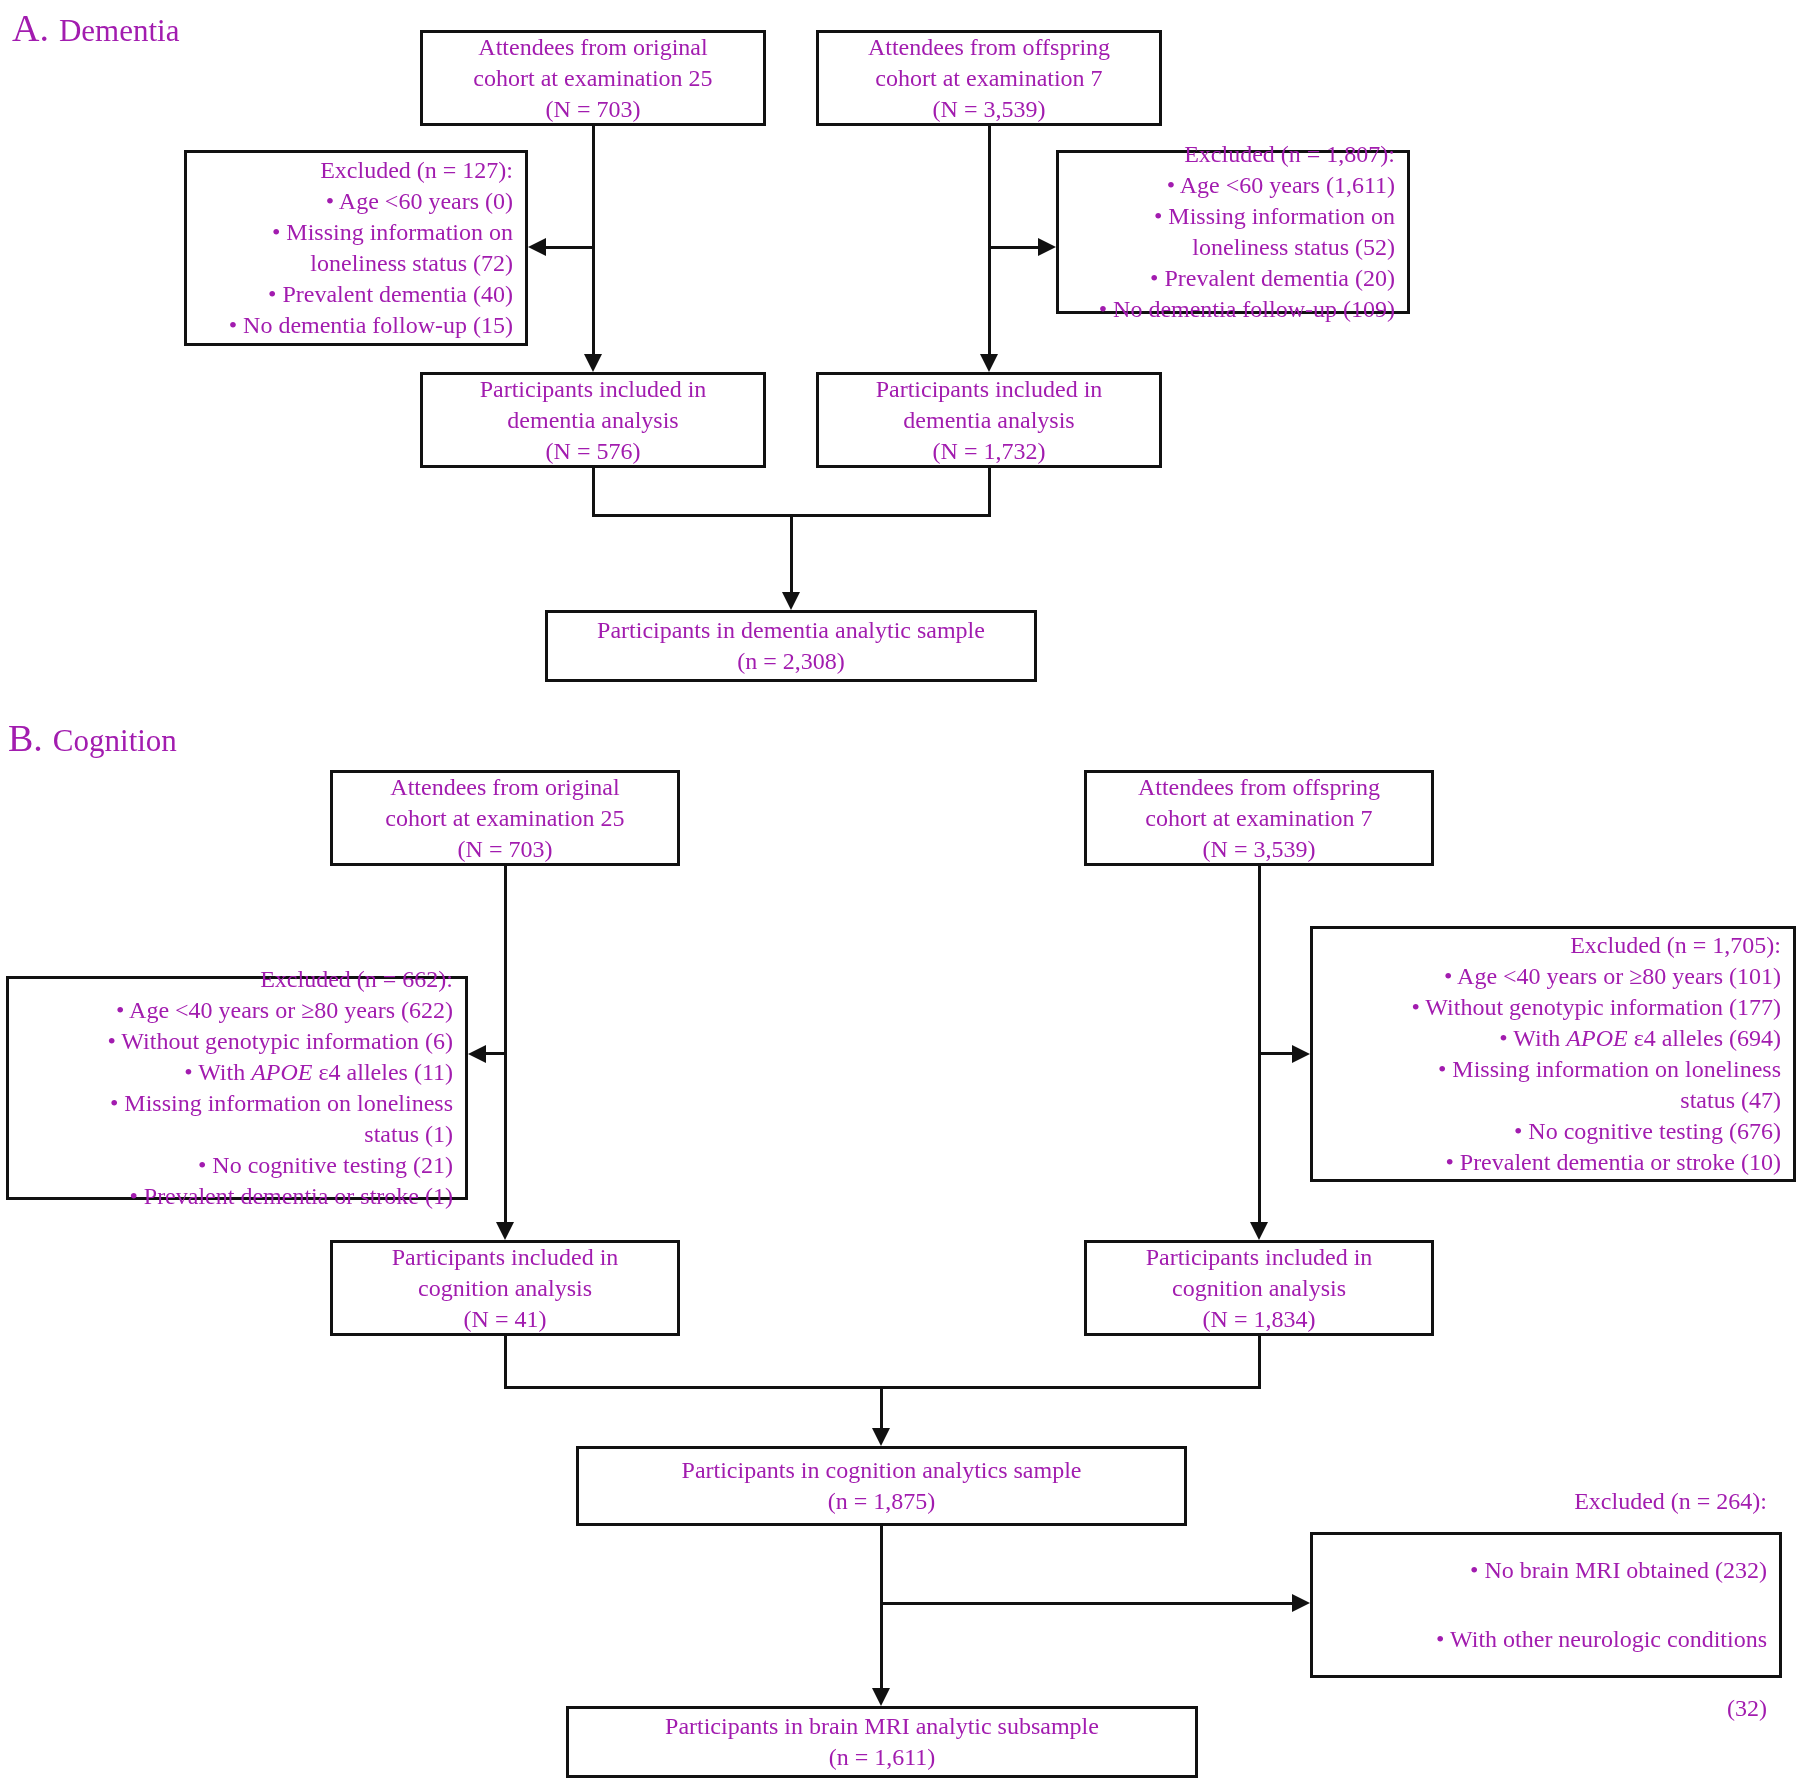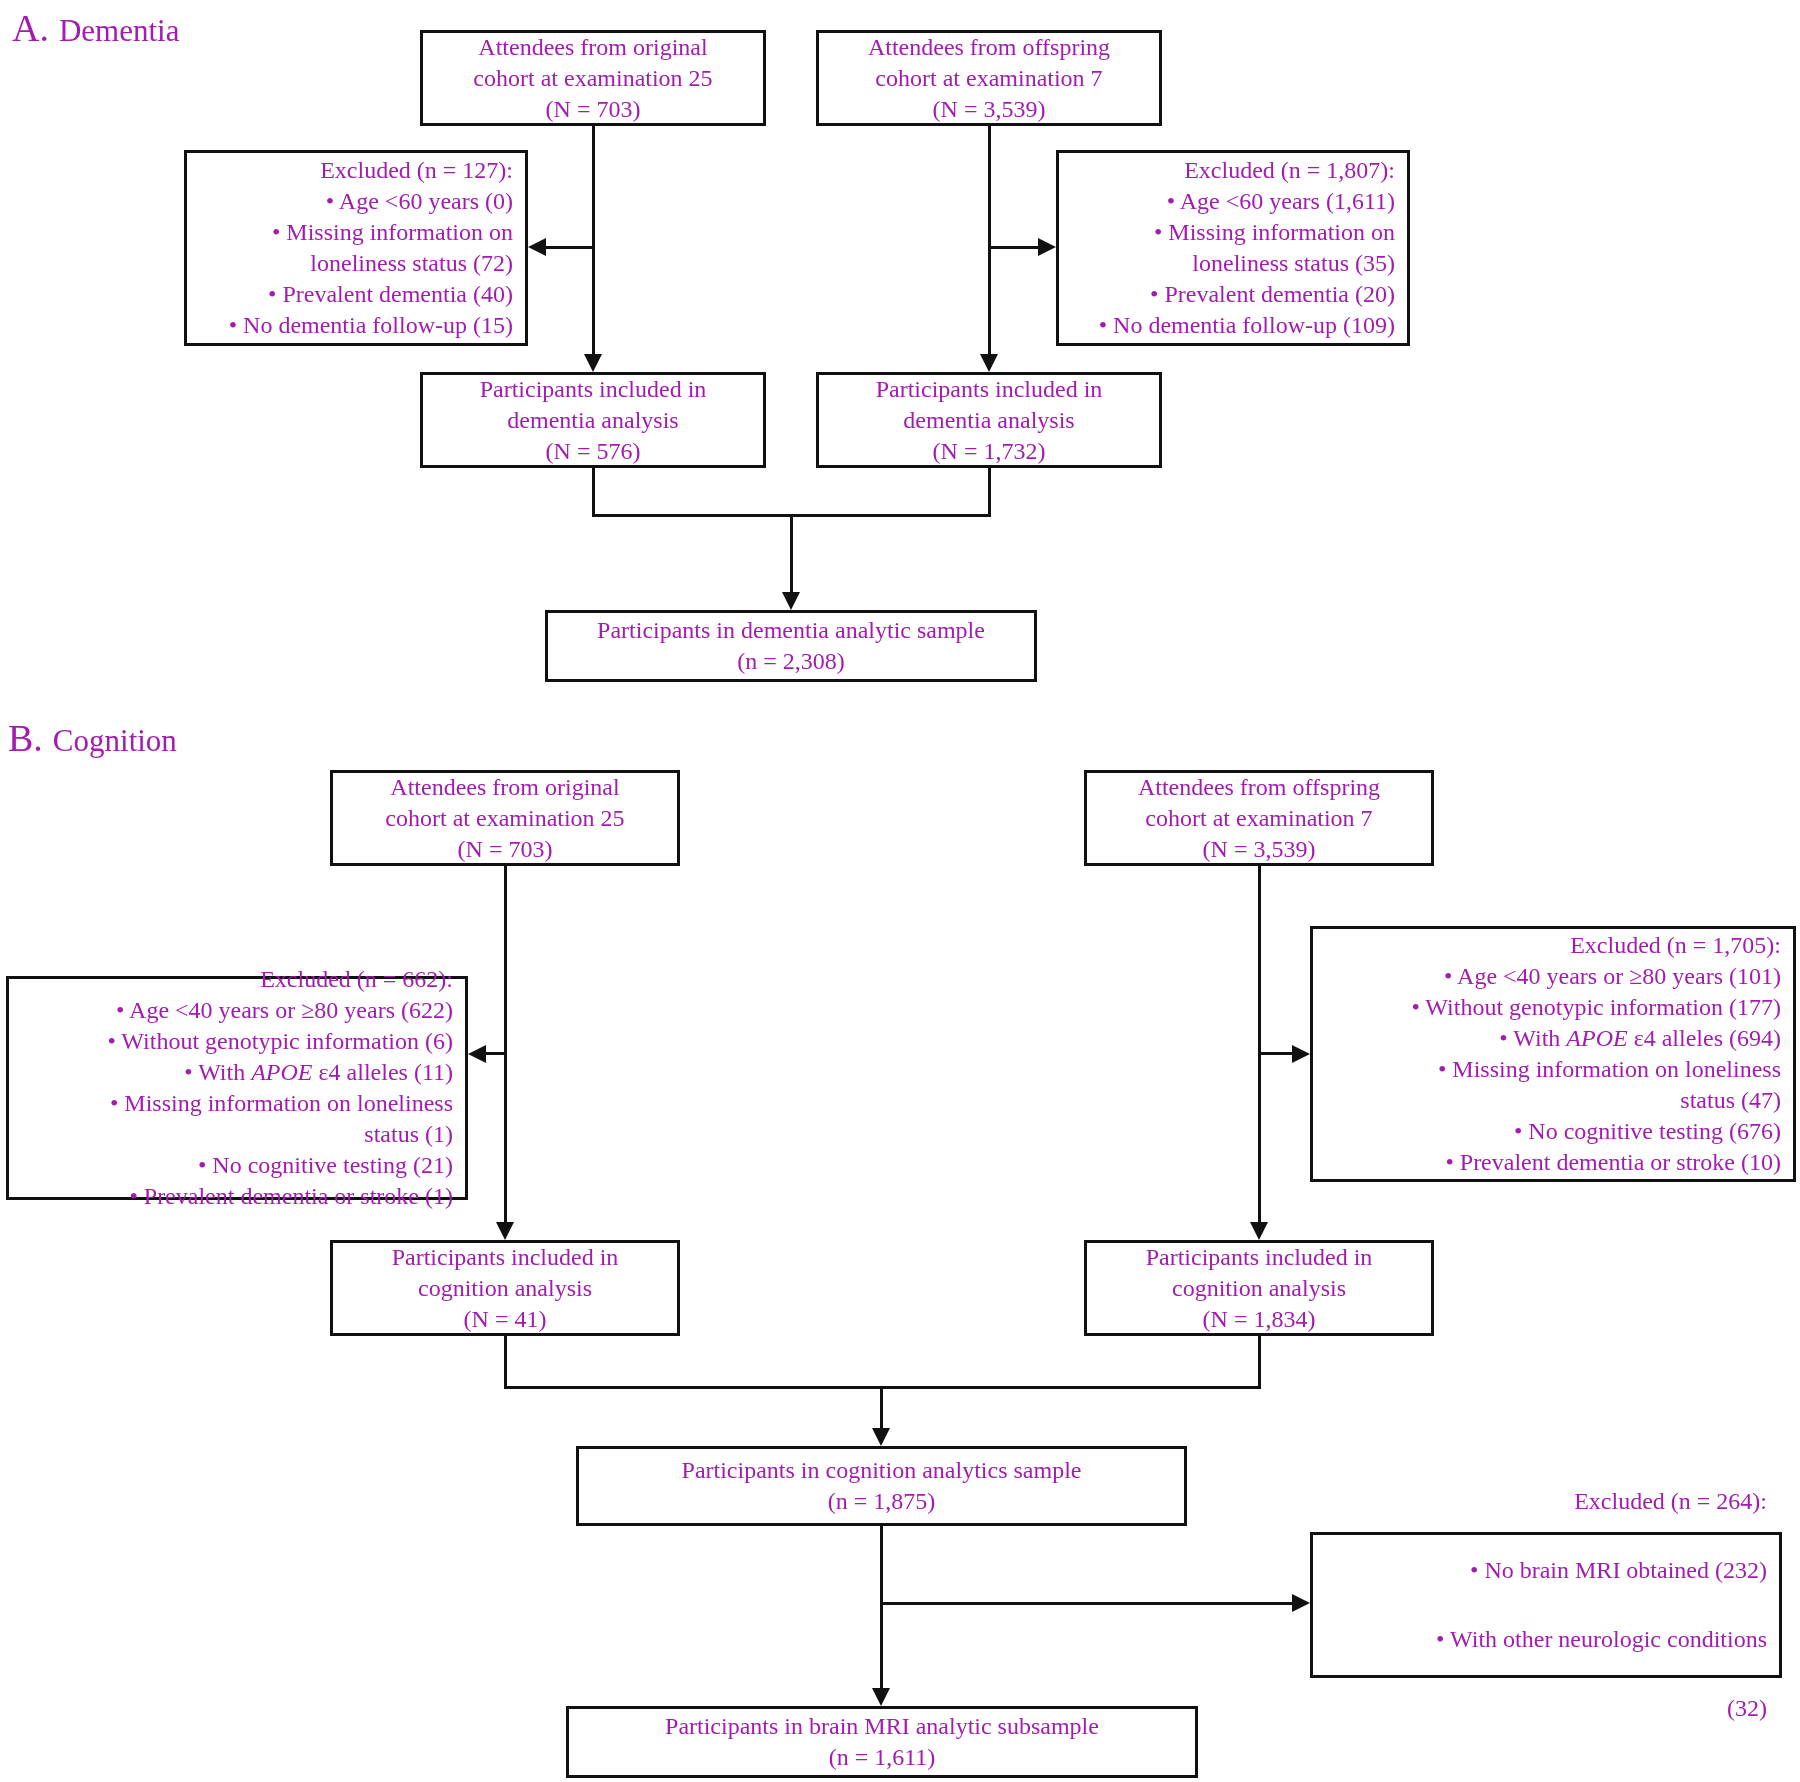--- a/index.html
+++ b/index.html
@@ -88,25 +88,25 @@
 
   <div class="box lbox" style="left:184px;top:150px;width:344px;height:196px;">
     <div class="bl">Excluded (n = 127):</div>
     <div class="bl">• Age &lt;60 years (0)</div>
     <div class="bl">• Missing information on</div>
     <div class="bl cont">loneliness status (72)</div>
     <div class="bl">• Prevalent dementia (40)</div>
     <div class="bl">• No dementia follow-up (15)</div>
   </div>
 
-  <div class="box lbox" style="left:1056px;top:150px;width:354px;height:196px;">
+  <div class="box lbox" style="left:1056px;top:150px;width:354px;height:164px;">
     <div class="bl">Excluded (n = 1,807):</div>
     <div class="bl">• Age &lt;60 years (1,611)</div>
     <div class="bl">• Missing information on</div>
-    <div class="bl cont">loneliness status (35)</div>
+    <div class="bl cont">loneliness status (52)</div>
     <div class="bl">• Prevalent dementia (20)</div>
     <div class="bl">• No dementia follow-up (109)</div>
   </div>
 
   <div class="box cbox" style="left:420px;top:372px;width:346px;height:96px;">
     <div class="bl">Participants included in</div>
     <div class="bl">dementia analysis</div>
     <div class="bl">(N = 576)</div>
   </div>
 

